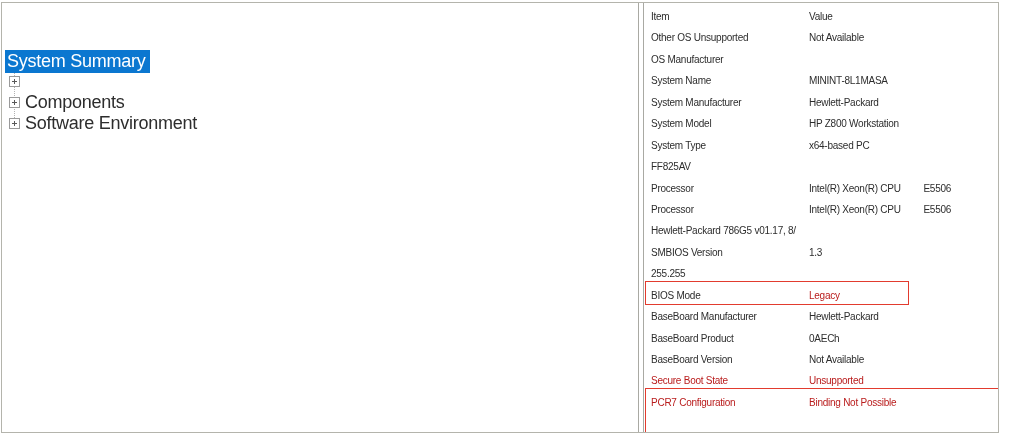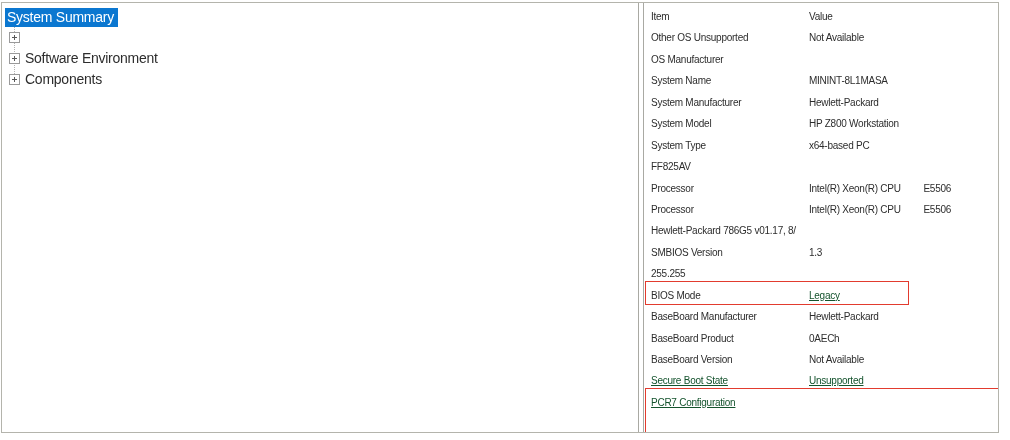--- a/index.html
+++ b/index.html
@@ -20,23 +20,24 @@
   .tree-panel {
     position: absolute; left: 0; top: 0; bottom: 0;
     width: 637px;
     box-sizing: border-box;
     border-right: 1px solid #a9a9a3;
     overflow: hidden;
   }
   .tree {
     position: relative;
     padding: 4px 0 0 3px;
-    font-size: 14px;
+    font-size: 18px;
     letter-spacing: -0.25px;
     color: #2d2d2d;
+    margin-top: 44px;
   }
   .tree-row { height: 20.7px; line-height: 20.7px; white-space: nowrap; position: relative; }
   .tree-row .selected {
     background: #0b77d0;
     color: #ffffff;
     padding: 1px 4px 2px 2px;
   }
   .expand-icon {
     display: inline-block;
     width: 9px; height: 9px;
@@ -72,21 +73,21 @@
   }
   .drow { display: flex; height: 21.45px; line-height: 21.4px; }
   .dcell-item {
     flex: 0 0 158px; width: 158px;
     overflow: hidden; text-overflow: ellipsis; white-space: pre;
   }
   .dcell-value {
     flex: 1 1 auto;
     overflow: hidden; white-space: pre;
   }
-  .hl { color: #14532d; text-decoration: underline; }
+  .hl { color: #b91c1c; }
   .ann {
     position: absolute;
     border: 1px solid #e23b2e;
     pointer-events: none;
     background: transparent;
   }
   .ann1 { left: 1px; top: 278px; width: 262px; height: 22px; }
   .ann2 { left: 1px; top: 385px; width: 352px; height: 44px; }
 </style>
 </head>
@@ -99,25 +100,25 @@
       <div class="tree-connector"></div>
       <div class="tree-row">
         <span class="selected">System Summary</span>
       </div>
       <div>
   <div class="tree-row">
     <span class="expand-icon"></span>
   </div>
 
   <div class="tree-row">
+    <span class="expand-icon"></span><span>Components</span>
+  </div>
+
+  <div class="tree-row">
     <span class="expand-icon"></span><span>Software Environment</span>
-  </div>
-
-  <div class="tree-row">
-    <span class="expand-icon"></span><span>Components</span>
   </div>
 </div>
     </div>
   </div>
 
   <div class="list-panel">
     <div class="details">
       <div class="drow">
         <span class="dcell-item">Item</span>
         <span class="dcell-value">Value</span>
@@ -200,20 +201,21 @@
   </div>
 
 
   <div class="drow">
     <span class="dcell-item hl">Secure Boot State</span>
     <span class="dcell-value hl">Unsupported</span>
   </div>
 
   <div class="drow">
     <span class="dcell-item hl">PCR7 Configuration</span>
+    <span class="dcell-value hl">Binding Not Possible</span>
   </div>
 </div>
     </div>
     <div class="ann ann1"></div>
     <div class="ann ann2"></div>
   </div>
 
 </div>
 
 </body></html>

